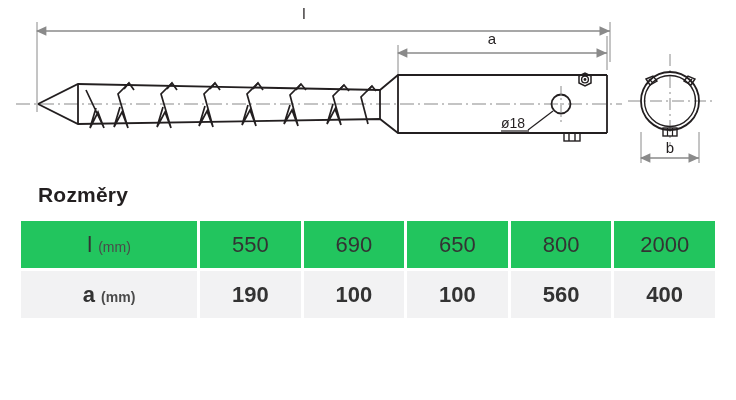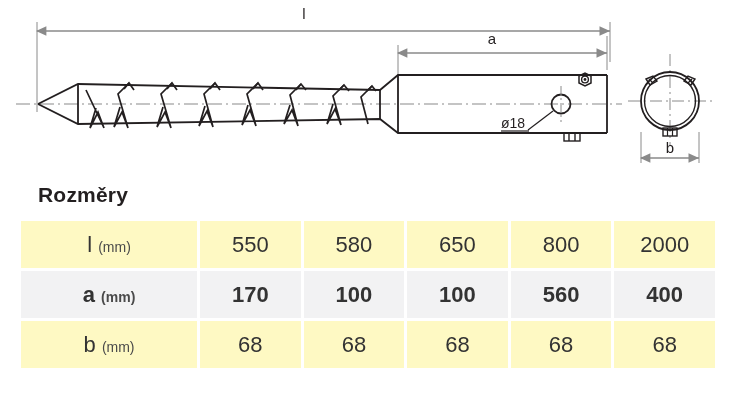--- a/index.html
+++ b/index.html
@@ -77,21 +77,21 @@
     font-weight: 400;
     padding: 0;
   }
   #dims-table td.label-cell {
     width: 168px;
   }
   #dims-table td.value-cell {
     width: 96px;
   }
   #dims-table tr.row-shade-dark td {
-    background: #fef9c3;
+    background: #22c55e;
     margin-top: 16px;
   }
   #dims-table tr.row-shade-light td {
     background: #f2f2f3;
     font-weight: bold;
   }
   .unit {
     font-size: 14px;
     color: #4a4a4a;
   }
@@ -229,42 +229,31 @@
   <div id="dims-title">Rozměry</div>
 
   <table id="dims-table">
     <tbody>
       <tr class="row-shade-dark">
         <td class="label-cell">
           <span class="sym">l</span>
           <span class="unit">(mm)</span>
         </td>
         <td class="value-cell">550</td>
-        <td class="value-cell">580</td>
+        <td class="value-cell">690</td>
         <td class="value-cell">650</td>
         <td class="value-cell">800</td>
         <td class="value-cell">2000</td>
       </tr>
       <tr class="row-shade-light">
         <td class="label-cell">
           <span class="sym">a</span>
           <span class="unit">(mm)</span>
         </td>
-        <td class="value-cell">170</td>
+        <td class="value-cell">190</td>
         <td class="value-cell">100</td>
         <td class="value-cell">100</td>
         <td class="value-cell">560</td>
         <td class="value-cell">400</td>
       </tr>
-      <tr class="row-shade-dark">
-        <td class="label-cell">
-          <span class="sym">b</span>
-          <span class="unit">(mm)</span>
-        </td>
-        <td class="value-cell">68</td>
-        <td class="value-cell">68</td>
-        <td class="value-cell">68</td>
-        <td class="value-cell">68</td>
-        <td class="value-cell">68</td>
-      </tr>
     </tbody>
   </table>
 </div>
 
 </body></html>

